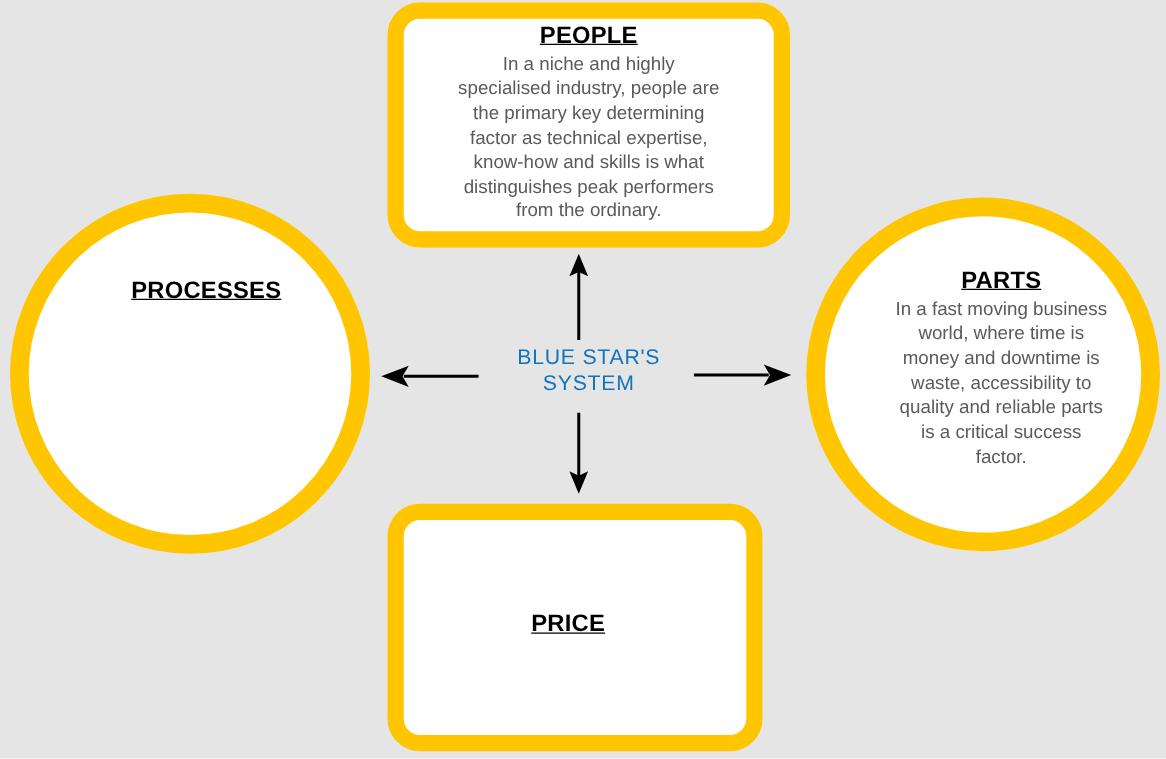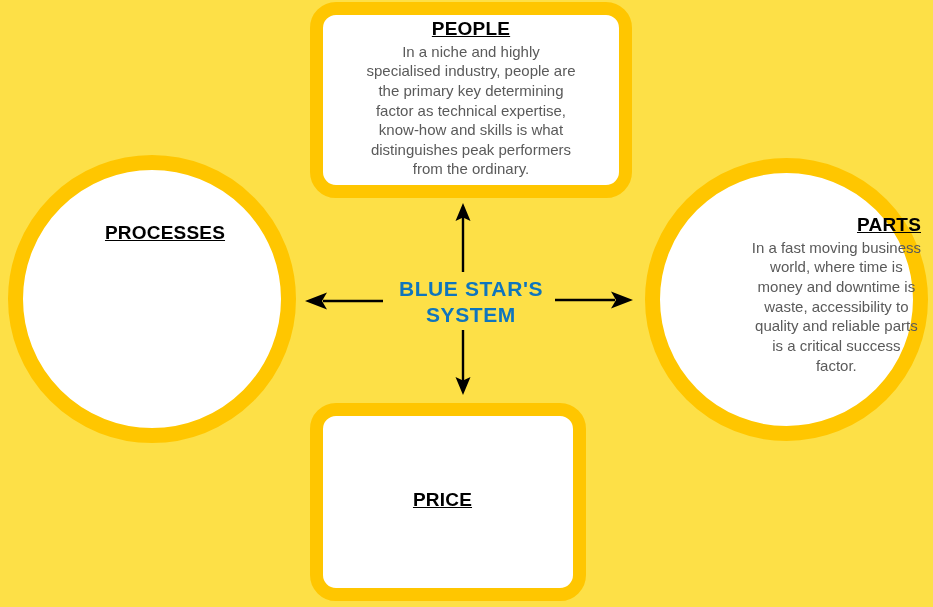--- a/index.html
+++ b/index.html
@@ -8,21 +8,21 @@
     padding: 0;
     background: #ffffff;
   }
   body {
     font-family: "Liberation Sans", sans-serif;
   }
   #canvas {
     position: relative;
     width: 933px;
     height: 607px;
-    background: #fde047;
+    background: #e5e5e5;
     overflow: hidden;
   }
 
   
   .rect-node {
     position: absolute;
     box-sizing: border-box;
     background: #ffffff;
     border-style: solid;
     border-color: #FFC600;
@@ -37,21 +37,21 @@
   #node-people {
     left: 310px;
     top: 2px;
     width: 322px;
     height: 196px;
     padding: 4px 16px 8px 16px;
   }
   #node-price {
     left: 310px;
     top: 403px;
-    width: 276px;
+    width: 300px;
     height: 198px;
     padding: 4px 27px 8px 16px;
   }
 
   
   .circle-node {
     position: absolute;
     box-sizing: border-box;
     background: #ffffff;
     border: 15px solid #FFC600;
@@ -81,21 +81,20 @@
   }
   #text-processes {
     left: 0px;
     top: 221px;
     width: 304px;
   }
   #text-parts {
     left: 668px;
     top: 213px;
     width: 240px;
-    align-items: flex-end;
   }
 
   
   .node-title {
     font-size: 19px;
     font-weight: bold;
     color: #000000;
     text-decoration: underline;
     letter-spacing: 0.2px;
     margin: 0 0 1px 0;
@@ -109,22 +108,22 @@
     white-space: pre-line;
   }
 
   
   #center-label {
     position: absolute;
     left: 383px;
     top: 276px;
     width: 176px;
     text-align: center;
-    font-size: 21px;
-    font-weight: bold;
+    font-size: 17px;
+    font-weight: normal;
     color: #0f75bd;
     line-height: 1.22;
     letter-spacing: 0.6px;
     white-space: pre-line;
   }
 
   
   .arrow {
     position: absolute;
   }

